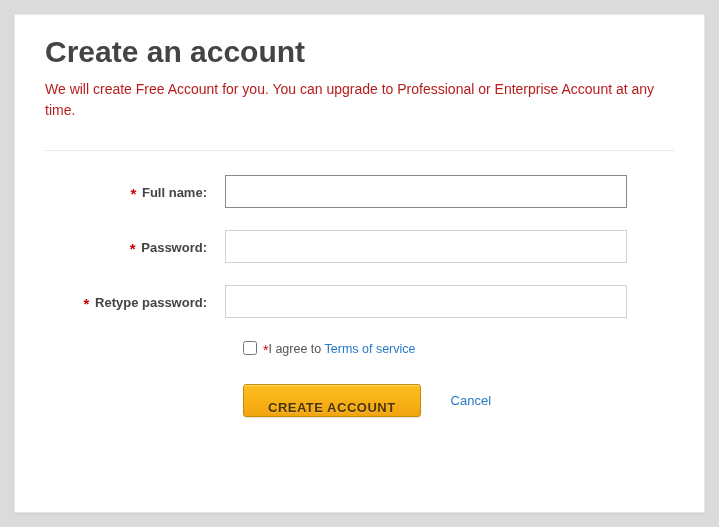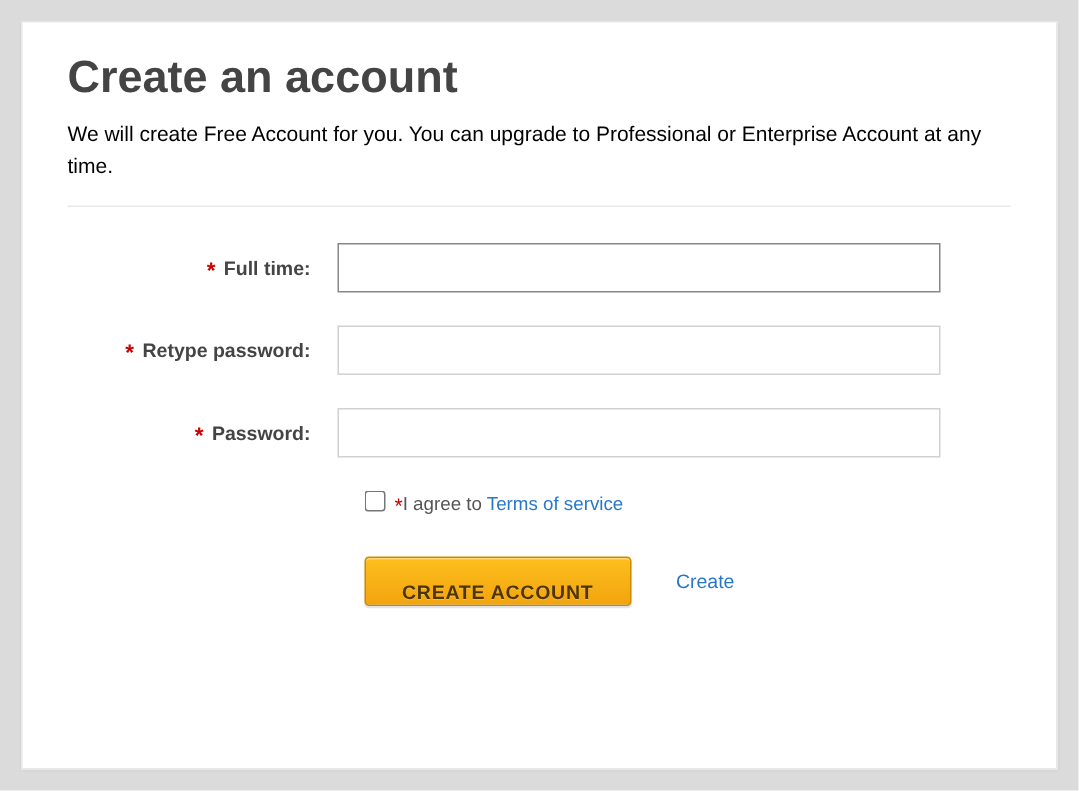--- a/index.html
+++ b/index.html
@@ -20,23 +20,23 @@
     padding: 20px 30px 30px 30px;
   }
   .title {
     font-size: 30px;
     font-weight: 700;
     color: #444;
     margin: 0 0 10px 0;
   }
   .subtitle {
     font-size: 14px;
-    color: #000000;
+    color: #b91c1c;
     line-height: 1.5;
-    margin: 0 0 16px 0;
+    margin: 0 0 29px 0;
   }
   .divider {
     border: none;
     border-top: 1px solid #e9e9e9;
     margin: 0 0 24px 0;
   }
   .form-row {
     display: flex;
     align-items: center;
     margin-bottom: 22px;
@@ -62,21 +62,21 @@
     height: 33px;
     border: 1px solid #d1d1d1;
     background: #fff;
     padding: 5px 8px;
     font-size: 13px;
     outline: none;
   }
   .text-input.focused {
     border: 1px solid #888;
   }
-  .agree-row { display:flex; }
+  .agree-row { display:flex; align-items:center; }
   .agree-indent { width: 198px; flex-shrink:0; }
   .agree-checkbox { margin: 0 6px 0 0; width: 14px; height: 14px; }
   .agree-text { font-size: 12.5px; color: #555; }
   .agree-text .req { margin-right: 0; font-size: 14px; }
   .link { color: #2878c8; text-decoration: none; }
 
   .button-row { display:flex; align-items:center; margin-top: 28px;}
   .btn-indent { width: 198px; flex-shrink:0; }
   .create-btn {
     background: linear-gradient(to bottom, #fdbf1e 0%, #f2a40e 100%);
@@ -104,54 +104,54 @@
 <body>
 
 <div class="card">
   <h1 class="title">Create an account</h1>
   <p class="subtitle">We will create Free Account for you. You can upgrade to Professional or Enterprise Account at any time.</p>
   <hr class="divider">
 
   <div class="form-row">
     <div class="label-cell">
       <span class="req">*</span>
-      <span>Full time:</span>
+      <span>Full name:</span>
     </div>
     <div class="input-cell">
       <input type="text" class="text-input focused" value="" style="">
     </div>
   </div>
 
 
   <div class="form-row">
     <div class="label-cell">
       <span class="req">*</span>
-      <span>Retype password:</span>
+      <span>Password:</span>
     </div>
     <div class="input-cell">
       <input type="password" class="text-input" value="" style="">
     </div>
   </div>
 
   <div class="form-row">
     <div class="label-cell">
       <span class="req">*</span>
-      <span>Password:</span>
+      <span>Retype password:</span>
     </div>
     <div class="input-cell">
       <input type="password" class="text-input" value="" style="">
     </div>
   </div>
 
   <div class="agree-row">
     <div class="agree-indent"></div>
     <input type="checkbox" class="agree-checkbox" style="">
     <span class="agree-text">
       <span class="req">*</span><span>I agree to </span><a href="#" class="link">Terms of service</a>
     </span>
   </div>
 
   <div class="button-row">
     <div class="btn-indent"></div>
     <button class="create-btn">CREATE ACCOUNT</button>
-    <a class="cancel-link">Create</a>
+    <a class="cancel-link">Cancel</a>
   </div>
 </div>
 
 </body></html>

